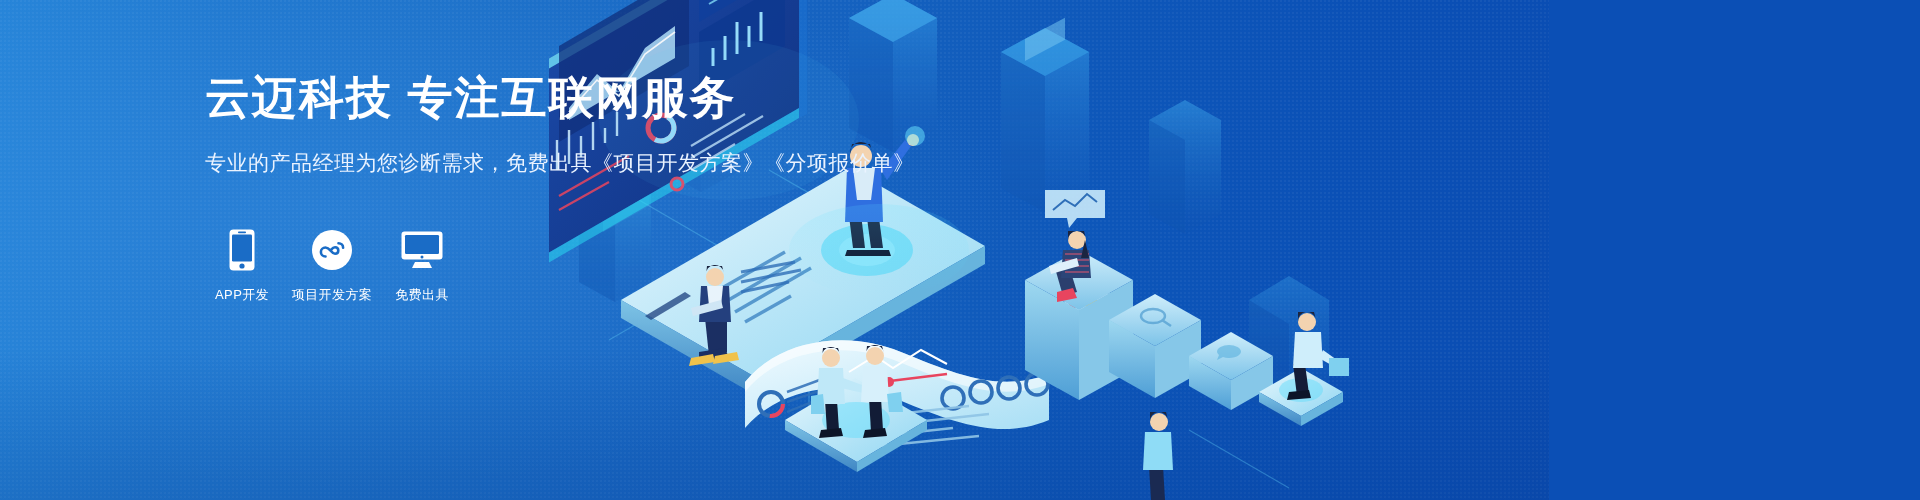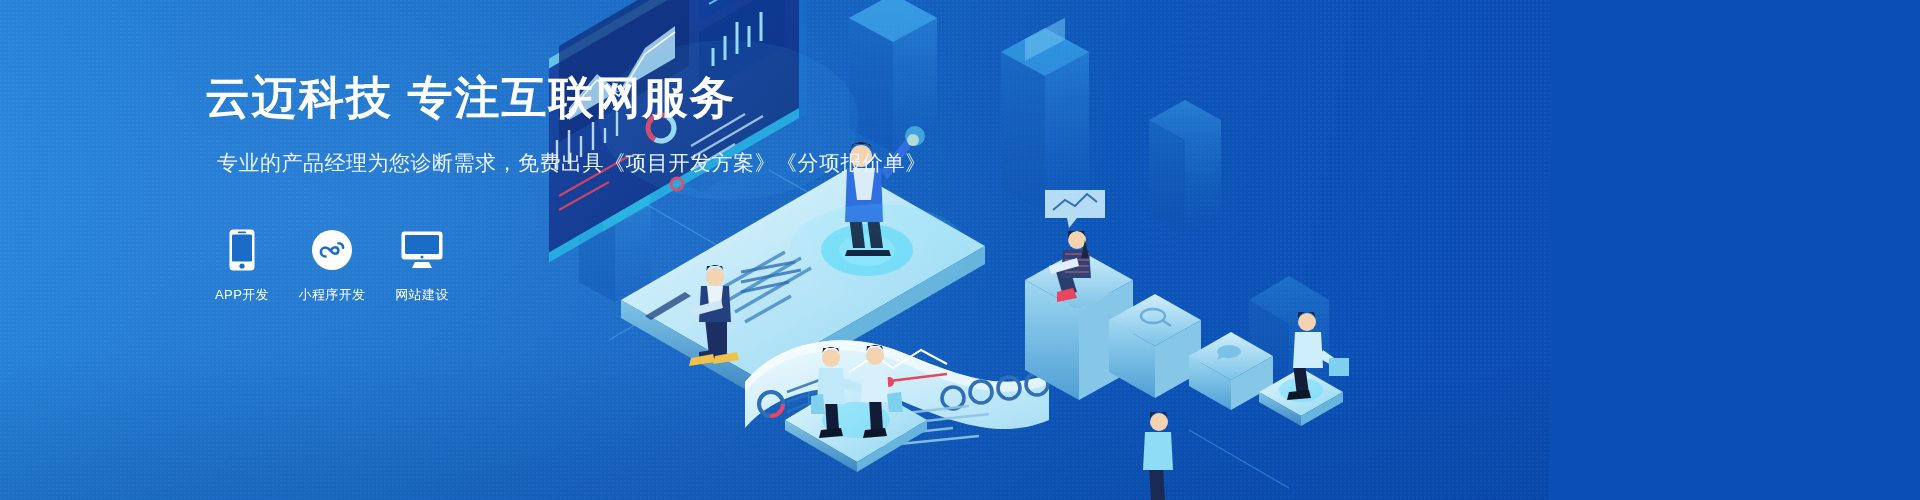--- a/index.html
+++ b/index.html
@@ -67,21 +67,21 @@
     line-height: 1.15;
     margin: 0 0 22px 0;
     white-space: nowrap;
   }
   .subline {
     color: #eaf3ff;
     font-size: 21px;
     line-height: 1.62;
     letter-spacing: 0.5px;
     white-space: nowrap;
-    margin: 12px;
+    margin: 0;
   }
 
   
   .services {
     position: absolute;
     left: 205px;
     top: 228px;
     display: flex;
     align-items: flex-end;
     gap: 16px;
@@ -486,31 +486,31 @@
 
     <div class="service">
       <span class="glyph">
         <svg width="40" height="40" viewBox="0 0 40 40">
           <circle cx="20" cy="20" r="20" fill="#ffffff"></circle>
           <path d="M13.5 26.5c-2.6 0-4.6-2-4.6-4.5s2-4.5 4.6-4.5c2.3 0 3.6 1.4 5.1 3.2
                    1.6 1.9 2.7 3 4.4 3 1.9 0 3.3-1.4 3.3-3.2s-1.4-3.2-3.3-3.2c-1.6 0-2.6 0.9-3.8 2.3" fill="none" stroke="#1a6cc6" stroke-width="2.6" stroke-linecap="round"></path>
           <path d="M26.5 13.2c2.6 0 4.6 2 4.6 4.5" fill="none" stroke="#1a6cc6" stroke-width="2.6" stroke-linecap="round"></path>
         </svg>
       </span>
-      <span class="caption">小程序开发</span>
+      <span class="caption">项目开发方案</span>
     </div>
 
 
     <div class="service">
       <span class="glyph">
         <svg width="42" height="38" viewBox="0 0 42 38">
           <rect x="0.5" y="0.5" width="41" height="28" rx="3" fill="#ffffff"></rect>
           <rect x="4" y="4" width="34" height="19" rx="1.2" fill="#1a6cc6"></rect>
           <circle cx="21" cy="26" r="1.5" fill="#1a6cc6"></circle>
           <path d="M14 31 L28 31 L31 37 L11 37 Z" fill="#ffffff"></path>
         </svg>
       </span>
-      <span class="caption">网站建设</span>
+      <span class="caption">免费出具</span>
     </div>
 
 
   </div>
 </div>
 
 </body></html>

